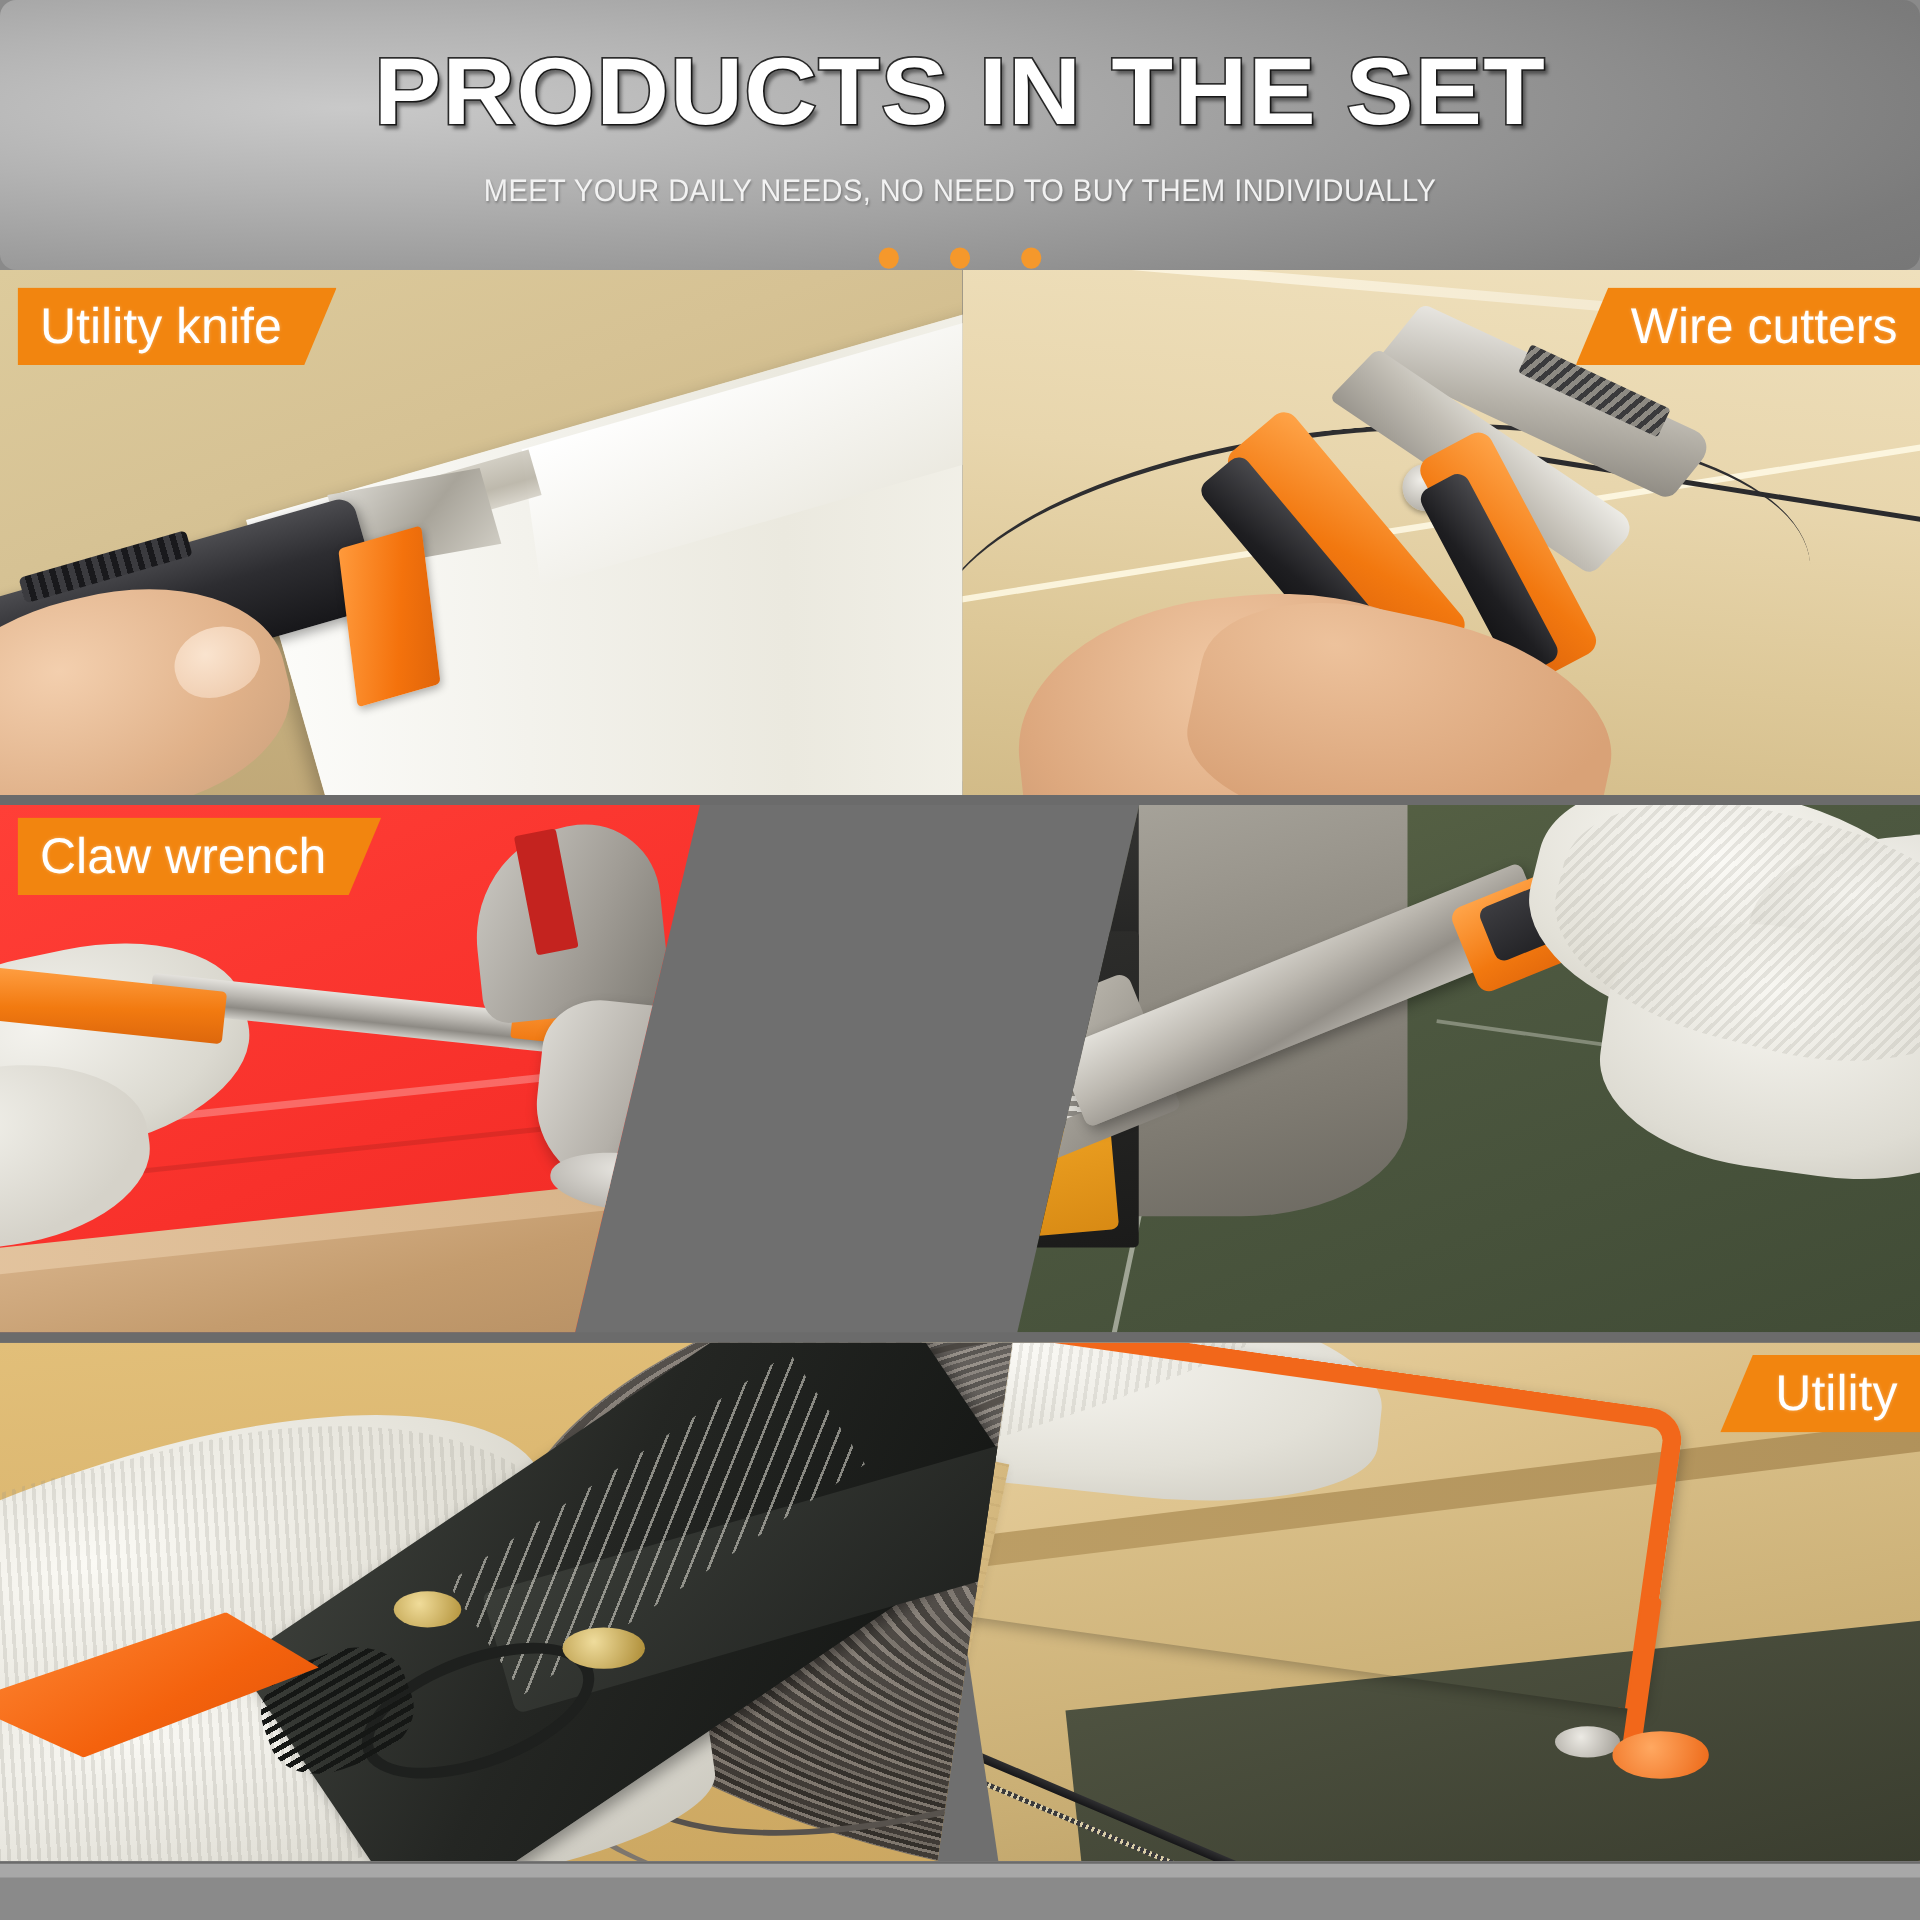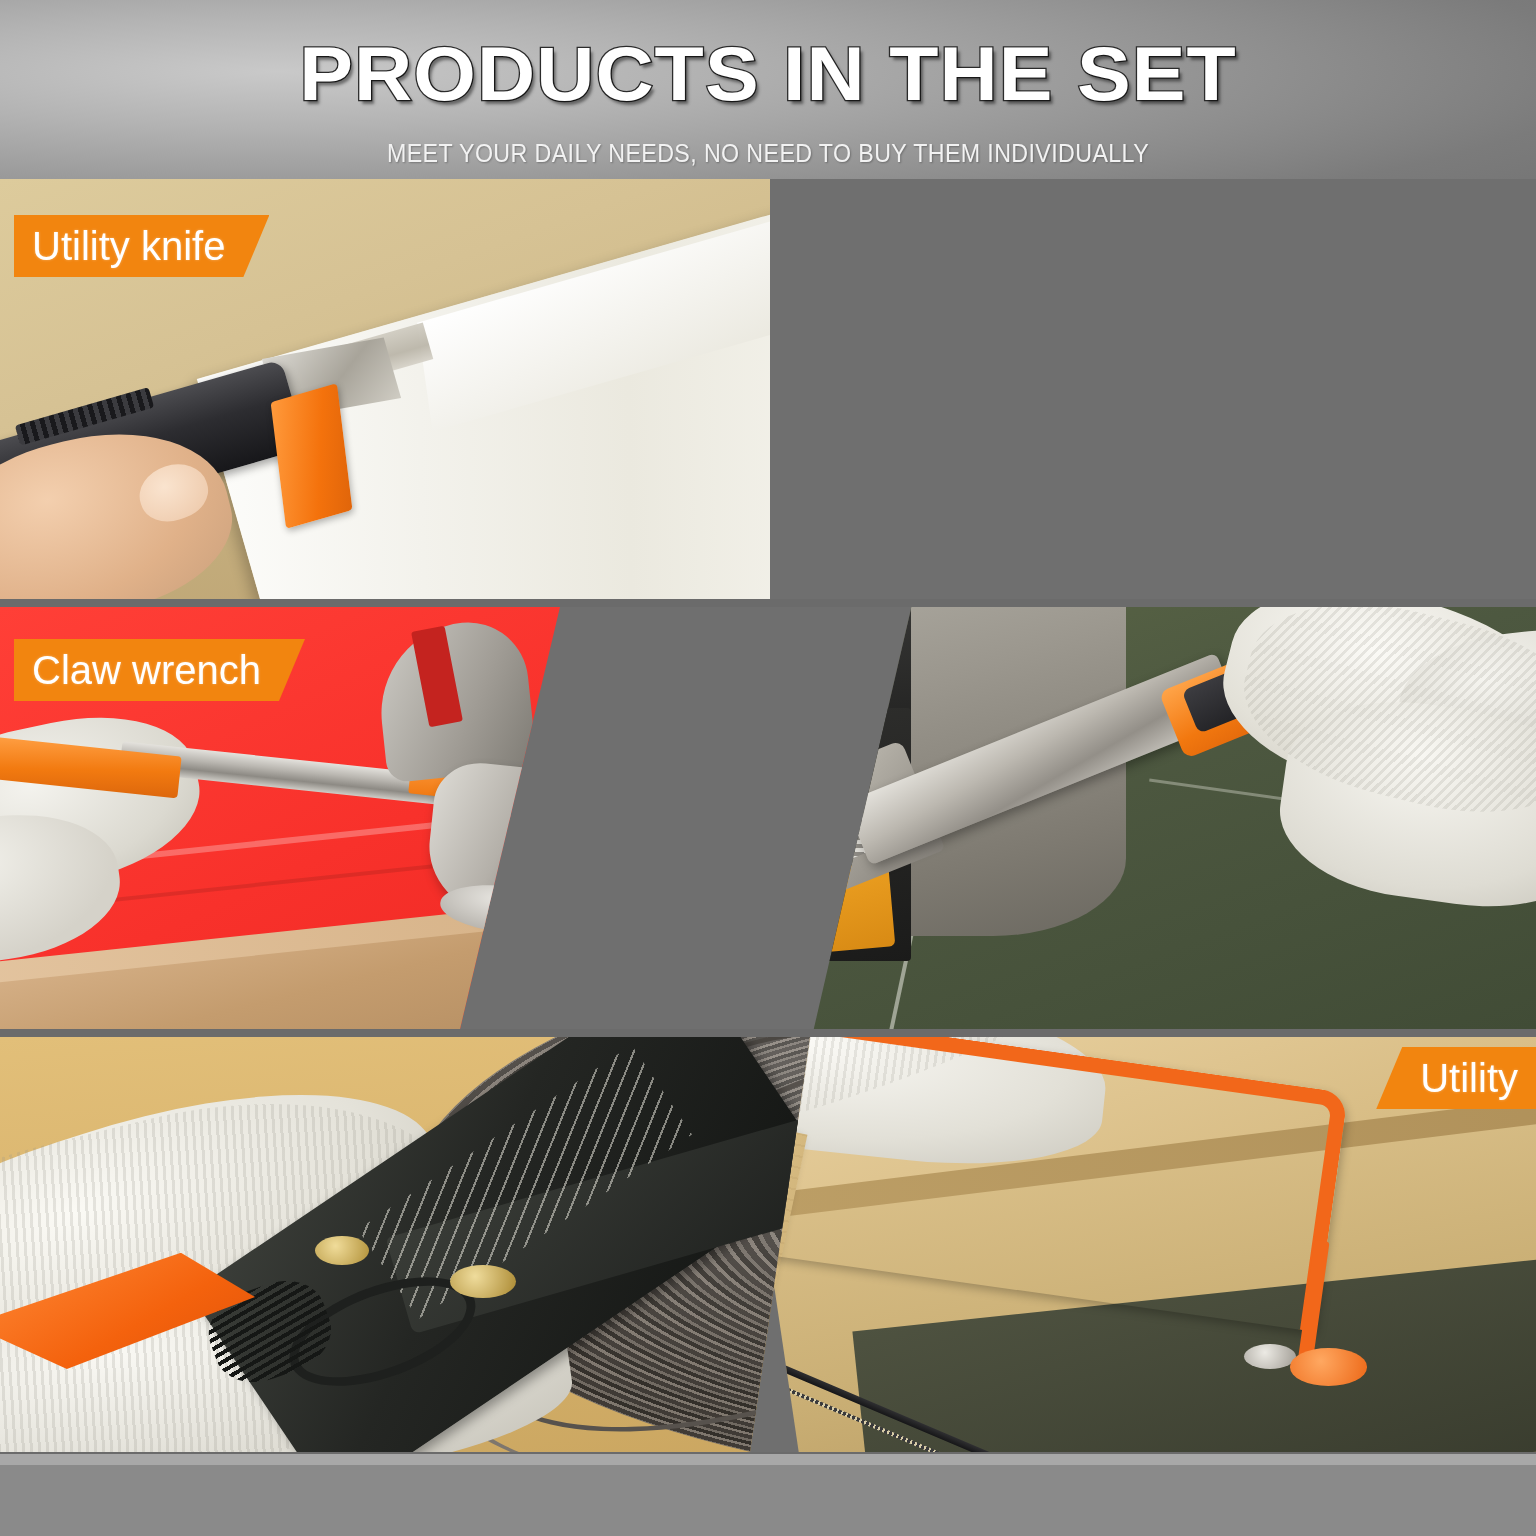--- a/index.html
+++ b/index.html
@@ -5,24 +5,25 @@
   * { margin:0; padding:0; box-sizing:border-box; }
   html,body { width:1536px; height:1536px; overflow:hidden; }
   body {
     font-family:"Liberation Sans", sans-serif;
     background:#8a8a8a;
   }
 
   
   .header {
     position:relative;
-    width:1536px; height:179px;
+    width:1536px; height:216px;
     background:
       radial-gradient(ellipse 120% 140% at 18% 40%, #c9c9c9 0%, #b3b3b3 22%, #969696 48%, #7b7b7b 72%, #6d6d6d 100%);
     overflow:hidden;
+    border-radius:13px;
   }
   .header-title {
     position:absolute; top:36px; left:0; width:100%;
     text-align:center;
     font-size:76px;
     line-height:76px;
     font-weight:bold;
     color:#ffffff;
     letter-spacing:1px;
     transform:scaleX(1.06);
@@ -69,21 +70,21 @@
     background:#f2850f;
     color:#ffffff;
     font-size:40px;
     line-height:62px;
     height:62px;
     padding:0 18px;
     white-space:nowrap;
     z-index:40;
     text-shadow:0 0 3px rgba(255,255,255,0.35);
   }
-  .label.left  { left:14px; clip-path:polygon(0 0, 100% 0, calc(100% - 26px) 100%, 0 100%); padding-right:44px;margin-top:22px; }
+  .label.left  { left:14px; clip-path:polygon(0 0, 100% 0, calc(100% - 26px) 100%, 0 100%); padding-right:44px; }
   .label.right { right:0;  clip-path:polygon(26px 0, 100% 0, 100% 100%, 0 100%); padding-left:44px; }
   .label.l-top  { top:14px; }
 
   
   .ph { position:absolute; inset:0; }
 
   
   .p1-desk { position:absolute; inset:0;
     background:linear-gradient(160deg,#ddcb9c 0%,#d6c294 35%,#cdb886 70%,#c2ab78 100%); }
   .p1-desk:after { content:""; position:absolute; left:-5%; top:62%; width:115%; height:40%;
@@ -398,20 +399,40 @@
         <div class="p1-blade"></div>
         <div class="p1-handle"></div>
         <div class="p1-grip"></div>
         <div class="p1-orange"></div>
         <div class="p1-thumb"></div>
         <div class="p1-nail"></div>
       </div>
       <div class="label left l-top">Utility knife</div>
     </div>
 
+    <div class="pane" style="left:770px;width:766px">
+      <div class="ph">
+        <div class="p2-wood"></div>
+        <div class="p2-edge"></div>
+        <div class="p2-edge2"></div>
+        <div class="p2-wire"></div>
+        <div class="p2-wire2"></div>
+        <div class="p2-jaw-a"></div>
+        <div class="p2-jaw-b"></div>
+        <div class="p2-serr"></div>
+        <div class="p2-pivot"></div>
+        <div class="p2-h1"></div>
+        <div class="p2-h2"></div>
+        <div class="p2-g1"></div>
+        <div class="p2-g2"></div>
+        <div class="p2-hand"></div>
+        <div class="p2-fing"></div>
+      </div>
+      <div class="label right l-top">Wire cutters</div>
+    </div>
 
   </div>
 
   <div class="divider"></div>
 
   <div class="row row-2">
 
     <div class="pane clip-diag-left" style="left:0;width:1000px;z-index:10">
       <div class="ph">
         <div class="p3-red"></div>

